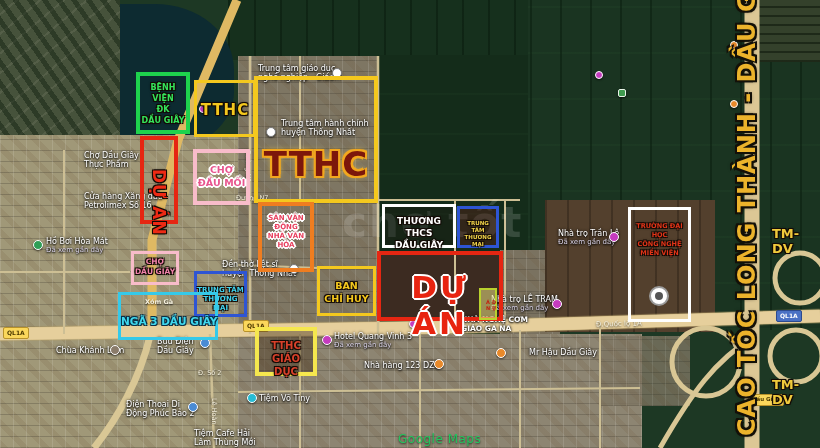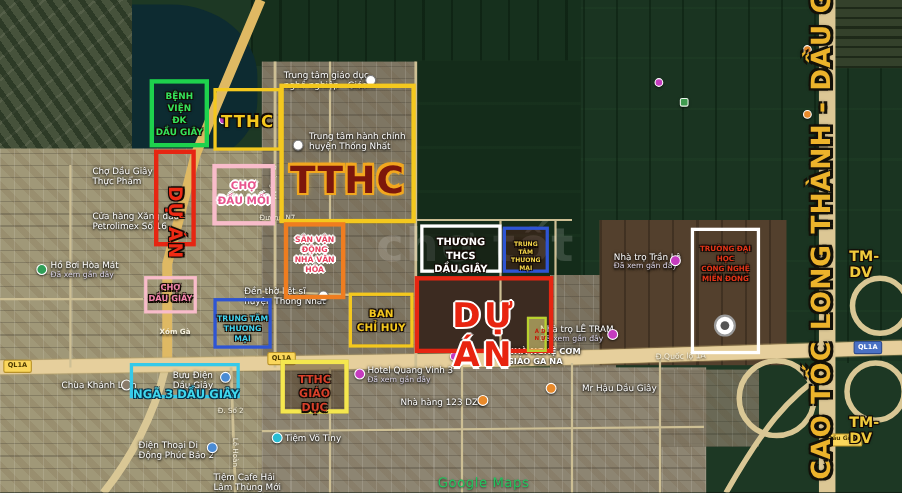--- a/index.html
+++ b/index.html
@@ -296,36 +296,36 @@
     </div>
   </div>
 
   <div class="box" style="left:194px;top:271px;width:53px;height:46px;border:3px solid #2e55d4;">
     <div class="lbl halo-dark" style="top:12px;font-size:7px;color:#3fd4f0;line-height:9px;">
       <div>TRUNG TÂM</div>
       <div>THƯƠNG MẠI</div>
     </div>
   </div>
 
-  <div class="box" style="left:118px;top:292px;width:100px;height:32px;border:3px solid #35c9e9;margin-top:38px;">
+  <div class="box" style="left:118px;top:292px;width:100px;height:48px;border:3px solid #35c9e9;">
     <div class="lbl halo-navy" style="top:20px;font-size:10.5px;color:#3fd8ee;white-space:nowrap;">NGÃ 3 DẦU GIÂY</div>
   </div>
 
   <div class="box" style="left:255px;top:327px;width:62px;height:49px;border:4px solid #f5e74e;background:rgba(70,52,28,.45);">
     <div class="lbl halo-dark" style="top:8px;font-size:10px;color:#d8402a;line-height:13px;font-weight:900;">
       <div>TTHC</div>
       <div>GIÁO DỤC</div>
     </div>
   </div>
 
   <div class="box" style="left:628px;top:207px;width:63px;height:115px;border:3px solid #fff;">
     <div class="lbl halo-dark" style="top:12px;font-size:6.5px;color:#e23418;line-height:9px;">
       <div>TRƯỜNG ĐẠI HỌC</div>
       <div>CÔNG NGHỆ</div>
-      <div>MIỀN ĐÔNG</div>
+      <div>MIỀN VIỆN</div>
     </div>
     <span class="abs" style="left:18px;top:76px;width:20px;height:20px;border-radius:50%;background:#fff;border:2px solid #9a9a9a;box-sizing:border-box;">
       <span class="abs" style="left:4px;top:4px;width:8px;height:8px;border-radius:50%;background:#555;"></span>
     </span>
   </div>
 
   <div class="abs halo-dark" style="left:545px;top:212px;width:412px;height:36px;transform:rotate(-90deg);transform-origin:206px 18px;
               font-size:24px;font-weight:900;color:#ecb32b;text-align:center;letter-spacing:1px;white-space:nowrap;
               text-shadow:-2px -2px 0 #131008,2px -2px 0 #131008,-2px 2px 0 #131008,2px 2px 0 #131008,0 0 4px #000;">CAO TỐC LONG THÀNH - DẦU GIÂY</div>
 

